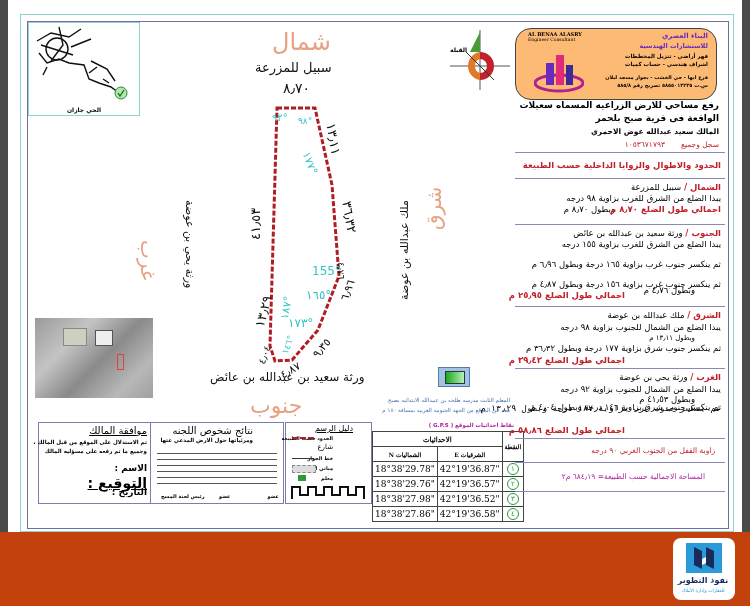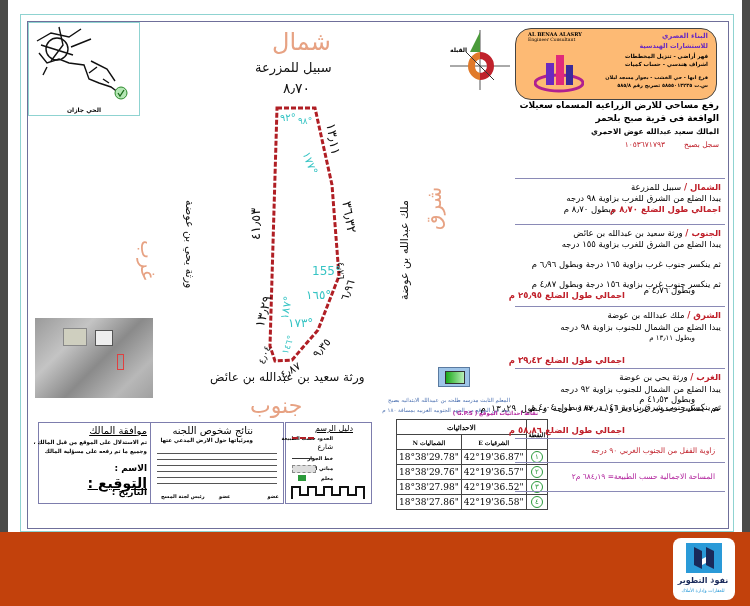--- a/index.html
+++ b/index.html
@@ -87,21 +87,21 @@
 <div class="vtext blk" style="left:248px;top:240px;font-size:13px;transform:rotate(-90deg);transform-origin:left top;">٤١٫٥٣</div>
 <div class="vtext blk" style="left:252px;top:325px;font-size:13px;transform:rotate(-75deg);transform-origin:left top;">١٣٫٢٩</div>
 <div class="vtext blk" style="left:338px;top:122px;font-size:13px;transform:rotate(80deg);transform-origin:left top;">١٣٫١١</div>
 <div class="vtext blk" style="left:354px;top:200px;font-size:13px;transform:rotate(80deg);transform-origin:left top;">٣٦٫٣٢</div>
 <div class="vtext blk" style="left:346px;top:262px;font-size:9px;transform:rotate(90deg);transform-origin:left top;">٤٫٧٦</div>
 <div class="vtext blk" style="left:338px;top:298px;font-size:11px;transform:rotate(-70deg);transform-origin:left top;">٦٫٩٦</div>
 <div class="vtext blk" style="left:310px;top:352px;font-size:11px;transform:rotate(-50deg);transform-origin:left top;">٩٫٣٥</div>
 <div class="vtext blk" style="left:278px;top:370px;font-size:11px;transform:rotate(-30deg);transform-origin:left top;">٤٫٨٧</div>
 <div class="vtext blk" style="left:256px;top:362px;font-size:10px;transform:rotate(-70deg);transform-origin:left top;">٤٫٠٤</div>
 
-<div class="abs teal" style="left:280px;top:112px;font-size:10px;">٩٢°</div>
+<div class="abs teal" style="left:272px;top:112px;font-size:10px;">٩٢°</div>
 <div class="abs teal" style="left:298px;top:116px;font-size:9px;">٩٨°</div>
 <div class="vtext teal" style="left:312px;top:150px;font-size:11px;transform:rotate(70deg);transform-origin:left top;">١٧٧°</div>
 <div class="abs teal" style="left:312px;top:264px;font-size:12px;">155°</div>
 <div class="abs teal" style="left:306px;top:288px;font-size:12px;">١٦٥°</div>
 <div class="abs teal" style="left:288px;top:316px;font-size:12px;">١٧٣°</div>
 <div class="vtext teal" style="left:278px;top:318px;font-size:11px;transform:rotate(-80deg);transform-origin:left top;">١٨٧°</div>
 <div class="vtext teal" style="left:280px;top:352px;font-size:9px;transform:rotate(-70deg);transform-origin:left top;">١٤٦°</div>
 
 <div class="abs" style="left:438px;top:367px;width:30px;height:18px;background:#9ec4e8;border:1px solid #5a7aa0;">
   <div style="position:absolute;left:6px;top:3px;width:18px;height:11px;background:linear-gradient(90deg,#1aa81a,#b8f0b8);border:1px solid #333;"></div>
@@ -136,21 +136,21 @@
   <div class="abs" style="left:6px;top:35px;width:22px;border-top:1px solid #333;"></div>
   <div class="abs rtl" style="right:38px;top:42px;font-size:5px;font-weight:bold;">مباني القائم</div>
   <div class="abs" style="left:6px;top:42px;width:22px;height:6px;border:1px dashed #888;background:#ddd;"></div>
   <div class="abs rtl" style="right:38px;top:52px;font-size:5px;font-weight:bold;">معلم</div>
   <div class="abs" style="left:12px;top:52px;width:8px;height:6px;background:#2a9a3a;"></div>
   <svg class="abs" style="left:4px;top:60px;" width="76" height="18">
     <path d="M2 16 L2 4 L10 4 L10 12 L18 12 L18 4 L26 4 L26 12 L34 12 L34 4 L42 4 L42 12 L50 12 L50 4 L58 4 L58 12 L66 12 L66 4 L74 4 L74 16" stroke="#111" stroke-width="2" fill="none"></path>
   </svg>
 </div>
 
-<div class="abs" style="left:372px;top:410px;width:146px;height:88px;margin-left:24px;">
+<div class="abs" style="left:372px;top:422px;width:146px;height:88px;">
   <div class="abs rtl" style="right:4px;top:0;font-size:5.5px;font-weight:bold;color:#b0209b;white-space:nowrap;">نقاط احداثيات الموقع ( G.P.S )</div>
   <table class="gps abs" style="left:0;top:9px;width:146px;">
     <tbody>
         <tr>
       <th colspan="2" style="font-size:7px;">الاحداثيات</th>
       <th rowspan="2" style="font-size:6px;">النقطة</th>
     </tr>
     <tr>
       <th style="font-size:6px;">N الشماليات</th>
       <th style="font-size:6px;">E الشرقيات</th>
@@ -193,23 +193,26 @@
     <div class="abs rtl" style="right:8px;top:13px;font-size:6.5px;font-weight:bold;color:#6a2ac0;">للاستشارات الهندسية</div>
     <div class="abs rtl" style="right:8px;top:24px;font-size:5.5px;font-weight:bold;white-space:nowrap;">فهر أراضي - تنزيل المخططات</div>
     <div class="abs rtl" style="right:8px;top:32px;font-size:5.5px;font-weight:bold;white-space:nowrap;">اشراف هندسي - حساب كميات</div>
     <div class="abs rtl" style="right:8px;top:45px;font-size:5px;font-weight:bold;white-space:nowrap;">فرع ابها - حي الخشب - بجوار مسجد ليلان</div>
     <div class="abs rtl" style="right:8px;top:53px;font-size:5px;font-weight:bold;white-space:nowrap;">س.ت ٥٨٥٥٠١٣٢٣٥ تصريح رقم ٥٨٥/٨</div>
   </div>
 
   <div class="abs rtl line" style="right:6px;top:78px;font-size:9px;font-weight:bold;">رفع مساحي للارض الزراعيه المسماه سعيلات</div>
   <div class="abs rtl line" style="right:6px;top:91px;font-size:9px;font-weight:bold;">الواقعة فى قرية صبح بلحمر</div>
   <div class="abs rtl line" style="right:6px;top:104px;font-size:7.5px;font-weight:bold;">المالك سعيد عبدالله عوض الاحمري</div>
-  <div class="abs rtl line red" style="right:6px;top:117px;font-size:7.5px;">سجل بصبح</div>
+  <div class="abs rtl line red" style="right:6px;top:117px;font-size:7.5px;">سجل وجميع</div>
   <div class="abs rtl line red" style="right:60px;top:117px;font-size:7.5px;">١٠٥٣٦٧١٧٩٣</div>
 
+  <div class="sec" style="top:130px;height:26px;">
+    <div class="abs rtl line red" style="right:4px;top:7px;font-weight:bold;">الحدود والاطوال والزوايا الداخلية حسب الطبيعة</div>
+  </div>
 
   <div class="sec" style="top:156px;height:46px;">
     <div class="abs rtl line" style="right:4px;top:3px;">
       <span class="red" style="font-weight:bold;">الشمال /</span>
       <span>سبيل للمزرعة</span>
     </div>
     <div class="abs rtl line" style="right:4px;top:14px;">يبدا الضلع من الشرق للغرب بزاوية ٩٨ درجه</div>
     <div class="abs rtl line" style="right:110px;top:25px;">وبطول ٨٫٧٠ م</div>
     <div class="abs rtl line red" style="right:4px;top:25px;font-weight:bold;">اجمالي طول الضلع ٨٫٧٠ م</div>
   </div>
@@ -226,40 +229,41 @@
     <div class="abs rtl line red" style="right:100px;top:65px;font-weight:bold;">اجمالي طول الضلع ٢٥٫٩٥ م</div>
   </div>
 
   <div class="sec" style="top:284px;height:62px;">
     <div class="abs rtl line" style="right:4px;top:3px;">
       <span class="red" style="font-weight:bold;">الشرق /</span>
       <span>ملك عبدالله بن عوضة</span>
     </div>
     <div class="abs rtl line" style="right:4px;top:15px;">يبدا الضلع من الشمال للجنوب بزاوية ٩٨ درجه</div>
     <div class="abs rtl line" style="right:30px;top:26px;font-size:7px;">وبطول ١٣٫١١ م</div>
+    <div class="abs rtl line" style="right:4px;top:36px;">ثم ينكسر جنوب شرق بزاوية ١٧٧ درجة وبطول ٣٦٫٣٢ م</div>
     <div class="abs rtl line red" style="right:100px;top:48px;font-weight:bold;">اجمالي طول الضلع ٣٩٫٤٣ م</div>
   </div>
 
   <div class="sec" style="top:346px;height:70px;">
     <div class="abs rtl line" style="right:4px;top:3px;">
       <span class="red" style="font-weight:bold;margin-top:17px;">الغرب /</span>
       <span>ورثة يحي بن عوضة</span>
     </div>
     <div class="abs rtl line" style="right:4px;top:15px;">يبدا الضلع من الشمال للجنوب بزاوية ٩٢ درجه</div>
     <div class="abs rtl line" style="right:30px;top:25px;">وبطول ٤١٫٥٣ م</div>
     <div class="abs rtl line" style="right:4px;top:35px;font-family:Liberation Mono, monospace;">ثم ينكسر جنوب غرب بزاوية ١٨٧ درجة وبطول ١٣٫٢٩ م</div>
     <div class="abs rtl line" style="right:4px;top:33px;">ثم ينكسر جنوب شرق بزاوية ١٤٦ درجة وبطول ٤٫٠٤ م</div>
     <div class="abs rtl line red" style="right:100px;top:56px;font-weight:bold;">اجمالي طول الضلع ٥٨٫٨٦ م</div>
   </div>
 
   <div class="sec" style="top:416px;height:24px;">
     <div class="abs rtl line red" style="right:10px;top:6px;font-size:7.5px;">زاوية القفل من الجنوب الغربي ٩٠ درجه</div>
   </div>
   <div class="sec" style="top:440px;height:28px;border-bottom:1px solid #8a8ab6;">
-    <div class="abs rtl line mag" style="right:10px;top:8px;font-size:7.5px;">المساحة الاجمالية حسب الطبيعة= ٦٨٤٫١٩ م٢</div>
+    <div class="abs rtl line mag" style="right:20px;top:8px;font-size:7.5px;">المساحة الاجمالية حسب الطبيعة= ٦٨٤٫١٩ م٢</div>
   </div>
 </div>
 
 <div class="bottom-bar">
   <div class="abs" style="left:673px;top:6px;width:62px;height:62px;background:#fff;border-radius:8px;">
     <svg class="abs" style="left:13px;top:5px;" width="36" height="30">
       <rect x="0" y="0" width="36" height="30" fill="#2a9ad8"></rect>
       <path d="M8 4 L16 8 L16 26 L8 22 Z" fill="#1a2a5a"></path>
       <path d="M20 4 L28 8 L28 26 L20 22 Z" fill="#1a2a5a"></path>
       <path d="M16 16 L20 14 L20 20 L16 22 Z" fill="#fff"></path>

